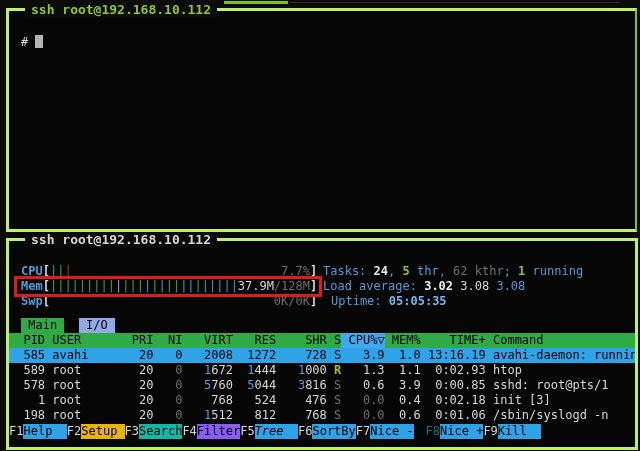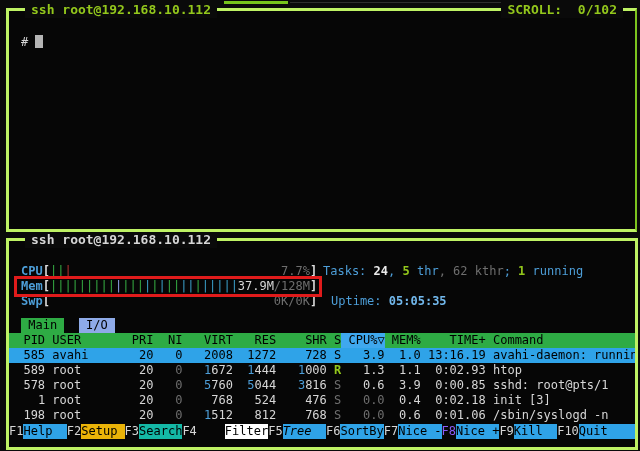--- a/index.html
+++ b/index.html
@@ -51,34 +51,34 @@
 </head>
 <body>
 
 <div class="screen">
 
   <div class="artifact" id="scrubber" style="left: 224px; top: 1px; width: 64px; height: 3px; background: rgb(118, 196, 28);"></div>
   <div class="artifact" style="left:290px;top:2px;width:330px;height:1px;background:#2e2e2e;"></div>
 
   <div class="pane pane-top">
     <div class="pane-title" id="top-title" style="color: rgb(147, 199, 28);">ssh root@192.168.10.112</div>
-    <div class="scroll-ind" id="scroll-ind" style="color: rgb(147, 199, 28);"><span>SCROLL:</span>  <span>0/102</span></div>
     <div class="prompt-line"><span>#</span><span class="cursor"></span></div>
   </div>
 
   <div class="pane pane-bottom">
     <div class="pane-title" id="bottom-title" style="color:#d6d6d6;">ssh root@192.168.10.112</div>
 
     <div class="hline" style="left:12px;top:23px;" id="meter-cpu"><div class="meter"><span class="m-label" style="color: rgb(77, 158, 216); font-weight: bold;">CPU</span><span class="bracket" style="font-weight: bold;">[</span><div class="m-inner"><span style="color: rgb(53, 170, 66);">|</span><span style="color: rgb(53, 170, 66);">|</span><span style="color: rgb(178, 51, 51);">|</span><span class="m-val"><span style="color: rgb(110, 110, 110);">7.7%</span></span></div><span class="bracket" style="font-weight: bold;">]</span></div></div>
     <div class="hline" style="left:12px;top:38px;" id="meter-mem"><div class="meter"><span class="m-label" style="color: rgb(77, 158, 216); font-weight: bold;">Mem</span><span class="bracket" style="font-weight: bold;">[</span><div class="m-inner"><span style="color: rgb(53, 170, 66);">|</span><span style="color: rgb(53, 170, 66);">|</span><span style="color: rgb(53, 170, 66);">|</span><span style="color: rgb(53, 170, 66);">|</span><span style="color: rgb(53, 170, 66);">|</span><span style="color: rgb(53, 170, 66);">|</span><span style="color: rgb(53, 170, 66);">|</span><span style="color: rgb(53, 170, 66);">|</span><span style="color: rgb(53, 170, 66);">|</span><span style="color: rgb(143, 159, 232);">|</span><span style="color: rgb(53, 170, 66);">|</span><span style="color: rgb(53, 170, 66);">|</span><span style="color: rgb(53, 170, 66);">|</span><span style="color: rgb(58, 158, 200);">|</span><span style="color: rgb(53, 170, 66);">|</span><span style="color: rgb(58, 158, 200);">|</span><span style="color: rgb(53, 170, 66);">|</span><span style="color: rgb(53, 170, 66);">|</span><span style="color: rgb(58, 158, 200);">|</span><span style="color: rgb(58, 158, 200);">|</span><span style="color: rgb(53, 170, 66);">|</span><span style="color: rgb(58, 158, 200);">|</span><span style="color: rgb(58, 158, 200);">|</span><span style="color: rgb(58, 158, 200);">|</span><span style="color: rgb(58, 158, 200);">|</span><span style="color: rgb(58, 158, 200);">|</span><span class="m-val"><span style="color: rgb(214, 214, 214);">37.9M</span><span style="color: rgb(110, 110, 110);">/128M</span></span></div><span class="bracket" style="font-weight: bold;">]</span></div></div>
     <div class="hline" style="left:12px;top:53px;" id="meter-swp"><div class="meter"><span class="m-label" style="color: rgb(77, 158, 216); font-weight: bold;">Swp</span><span class="bracket" style="font-weight: bold;">[</span><div class="m-inner"><span class="m-val"><span style="color: rgb(110, 110, 110);">0K/0K</span></span></div><span class="bracket" style="font-weight: bold;">]</span></div></div>
 
     <div class="anno-box"></div>
 
     <div class="stat" style="left:314px;top:23px;" id="stat-tasks"><span style="color: rgb(77, 158, 216);">Tasks: </span><span style="color: rgb(235, 235, 235); font-weight: bold;">24</span><span style="color: rgb(77, 158, 216);">, </span><span style="color: rgb(147, 199, 28); font-weight: bold;">5</span><span style="color: rgb(77, 158, 216);"> thr</span><span style="color: rgb(110, 110, 110);">, </span><span style="color: rgb(110, 110, 110);">62 kthr</span><span style="color: rgb(77, 158, 216);">; </span><span style="color: rgb(147, 199, 28); font-weight: bold;">1</span><span style="color: rgb(77, 158, 216);"> running</span></div>
+    <div class="stat" style="left:314px;top:38px;" id="stat-load"><span style="color: rgb(77, 158, 216);">Load average: </span><span style="color: rgb(235, 235, 235); font-weight: bold;">3.02 </span><span style="color: rgb(214, 214, 214);">3.08 </span><span style="color: rgb(77, 158, 216);">3.08</span></div>
     <div class="stat" style="left:322px;top:53px;" id="stat-uptime"><span style="color: rgb(77, 158, 216);">Uptime: </span><span style="color: rgb(114, 184, 236); font-weight: bold;">05:05:35</span></div>
 
     <div class="tabs" id="tabs"><span class="tab" style="background: rgb(46, 171, 68);">Main</span><span class="tab" style="background: rgb(142, 170, 232);">I/O</span></div>
 
     <div class="ptable" id="ptable">
         <div class="prow prow-header" style="background: rgb(46, 171, 68);"><span class="c-pid">PID</span><span class="c-user">USER</span><span class="c-pri">PRI</span><span class="c-ni">NI</span><span class="c-virt">VIRT</span><span class="c-res">RES</span><span class="c-shr">SHR</span><span class="c-s">S</span><span class="c-cpu" style="background: rgb(63, 168, 238);">CPU%▽</span><span class="c-mem">MEM%</span><span class="c-time">TIME+</span><span class="c-cmd">Command</span></div>
         <div class="prow sel" style="background: rgb(47, 163, 232);"><span class="c-pid" style="color: rgb(0, 0, 0);">585</span><span class="c-user" style="color: rgb(0, 0, 0);">avahi</span><span class="c-pri" style="color: rgb(0, 0, 0);">20</span><span class="c-ni" style="color: rgb(0, 0, 0);">0</span><span class="c-virt" style="color: rgb(0, 0, 0);">2008</span><span class="c-res" style="color: rgb(0, 0, 0);">1272</span><span class="c-shr" style="color: rgb(0, 0, 0);">728</span><span class="c-s" style="color: rgb(0, 0, 0);">S</span><span class="c-cpu" style="color: rgb(0, 0, 0);">3.9</span><span class="c-mem" style="color: rgb(0, 0, 0);">1.0</span><span class="c-time" style="color: rgb(0, 0, 0);">13:16.19</span><span class="c-cmd" style="color: rgb(0, 0, 0);">avahi-daemon: running</span></div>
         <div class="prow"><span class="c-pid" style="color: rgb(214, 214, 214);">589</span><span class="c-user" style="color: rgb(214, 214, 214);">root</span><span class="c-pri" style="color: rgb(214, 214, 214);">20</span><span class="c-ni" style="color: rgb(110, 110, 110);">0</span><span class="c-virt"><span style="color: rgb(77, 158, 216);">1</span><span style="color: rgb(214, 214, 214);">672</span></span><span class="c-res"><span style="color: rgb(77, 158, 216);">1</span><span style="color: rgb(214, 214, 214);">444</span></span><span class="c-shr"><span style="color: rgb(77, 158, 216);">1</span><span style="color: rgb(214, 214, 214);">000</span></span><span class="c-s" style="color: rgb(147, 199, 28); font-weight: bold;">R</span><span class="c-cpu" style="color: rgb(214, 214, 214);">1.3</span><span class="c-mem" style="color: rgb(214, 214, 214);">1.1</span><span class="c-time" style="color: rgb(214, 214, 214);">0:02.93</span><span class="c-cmd" style="color: rgb(214, 214, 214);">htop</span></div>
         <div class="prow"><span class="c-pid" style="color: rgb(214, 214, 214);">578</span><span class="c-user" style="color: rgb(214, 214, 214);">root</span><span class="c-pri" style="color: rgb(214, 214, 214);">20</span><span class="c-ni" style="color: rgb(110, 110, 110);">0</span><span class="c-virt"><span style="color: rgb(77, 158, 216);">5</span><span style="color: rgb(214, 214, 214);">760</span></span><span class="c-res"><span style="color: rgb(77, 158, 216);">5</span><span style="color: rgb(214, 214, 214);">044</span></span><span class="c-shr"><span style="color: rgb(77, 158, 216);">3</span><span style="color: rgb(214, 214, 214);">816</span></span><span class="c-s" style="color: rgb(110, 110, 110);">S</span><span class="c-cpu" style="color: rgb(214, 214, 214);">0.6</span><span class="c-mem" style="color: rgb(214, 214, 214);">3.9</span><span class="c-time" style="color: rgb(214, 214, 214);">0:00.85</span><span class="c-cmd" style="color: rgb(214, 214, 214);">sshd: root@pts/1</span></div>
         <div class="prow"><span class="c-pid" style="color: rgb(214, 214, 214);">1</span><span class="c-user" style="color: rgb(214, 214, 214);">root</span><span class="c-pri" style="color: rgb(214, 214, 214);">20</span><span class="c-ni" style="color: rgb(110, 110, 110);">0</span><span class="c-virt" style="color: rgb(214, 214, 214);">768</span><span class="c-res" style="color: rgb(214, 214, 214);">524</span><span class="c-shr" style="color: rgb(214, 214, 214);">476</span><span class="c-s" style="color: rgb(110, 110, 110);">S</span><span class="c-cpu" style="color: rgb(110, 110, 110);">0.0</span><span class="c-mem" style="color: rgb(214, 214, 214);">0.4</span><span class="c-time" style="color: rgb(214, 214, 214);">0:02.18</span><span class="c-cmd" style="color: rgb(214, 214, 214);">init [3]</span></div>
@@ -91,44 +91,40 @@
           <span class="flabel" style="color: rgb(0, 0, 0); background: rgb(47, 163, 232);">Help</span>
         </span>
         <span style="display: flex;">
           <span class="fkey" style="color: rgb(214, 214, 214);">F2</span>
           <span class="flabel" style="color: rgb(0, 0, 0); background: #eab308;">Setup</span>
         </span>
         <span style="display: flex;">
           <span class="fkey" style="color: rgb(214, 214, 214);">F3</span>
           <span class="flabel" style="color: rgb(0, 0, 0); background: #14b8a6;">Search</span>
         </span>
-        <span style="display: flex; gap: 28px;">
+        <span style="display: flex;">
           <span class="fkey" style="color: rgb(214, 214, 214);">F4</span>
-          <span class="flabel" style="color: rgb(0, 0, 0); background: #ffffff;">Filter</span>
+          <span class="flabel" style="color: rgb(0, 0, 0); background: #8b5cf6;">Filter</span>
         </span>
         <span style="display: flex;">
           <span class="fkey" style="color: rgb(214, 214, 214);">F5</span>
           <span class="flabel" style="color: rgb(0, 0, 0); background: rgb(47, 163, 232); font-style: italic;">Tree</span>
         </span>
         <span style="display: flex;">
           <span class="fkey" style="color: rgb(214, 214, 214);">F6</span>
           <span class="flabel" style="color: rgb(0, 0, 0); background: rgb(47, 163, 232);">SortBy</span>
         </span>
         <span style="display: flex;">
           <span class="fkey" style="color: rgb(214, 214, 214);">F7</span>
           <span class="flabel" style="color: rgb(0, 0, 0); background: rgb(47, 163, 232);">Nice -</span>
         </span>
         <span style="display: flex;">
-          <span class="fkey" style="color: #8b5cf6;">F8</span>
+          <span class="fkey" style="color: #0f766e; padding-left: 12px;">F8</span>
           <span class="flabel" style="color: rgb(0, 0, 0); background: rgb(47, 163, 232);">Nice +</span>
         </span>
         <span style="display: flex;">
           <span class="fkey" style="color: rgb(214, 214, 214);">F9</span>
           <span class="flabel" style="color: rgb(0, 0, 0); background: rgb(47, 163, 232);">Kill</span>
-        </span>
-        <span style="display: flex; flex: 1 1 0%;">
-          <span class="fkey" style="color: rgb(214, 214, 214);">F10</span>
-          <span class="flabel last" style="color: rgb(0, 0, 0); background: rgb(47, 163, 232);">Quit</span>
         </span>
       </div>
   </div>
 
 </div>
 
 </body></html>

